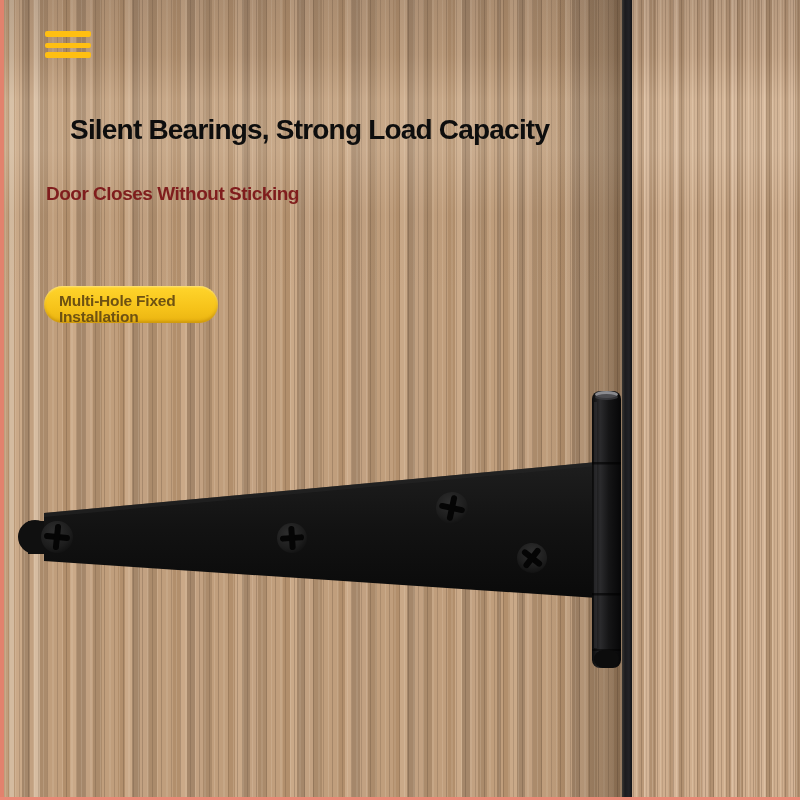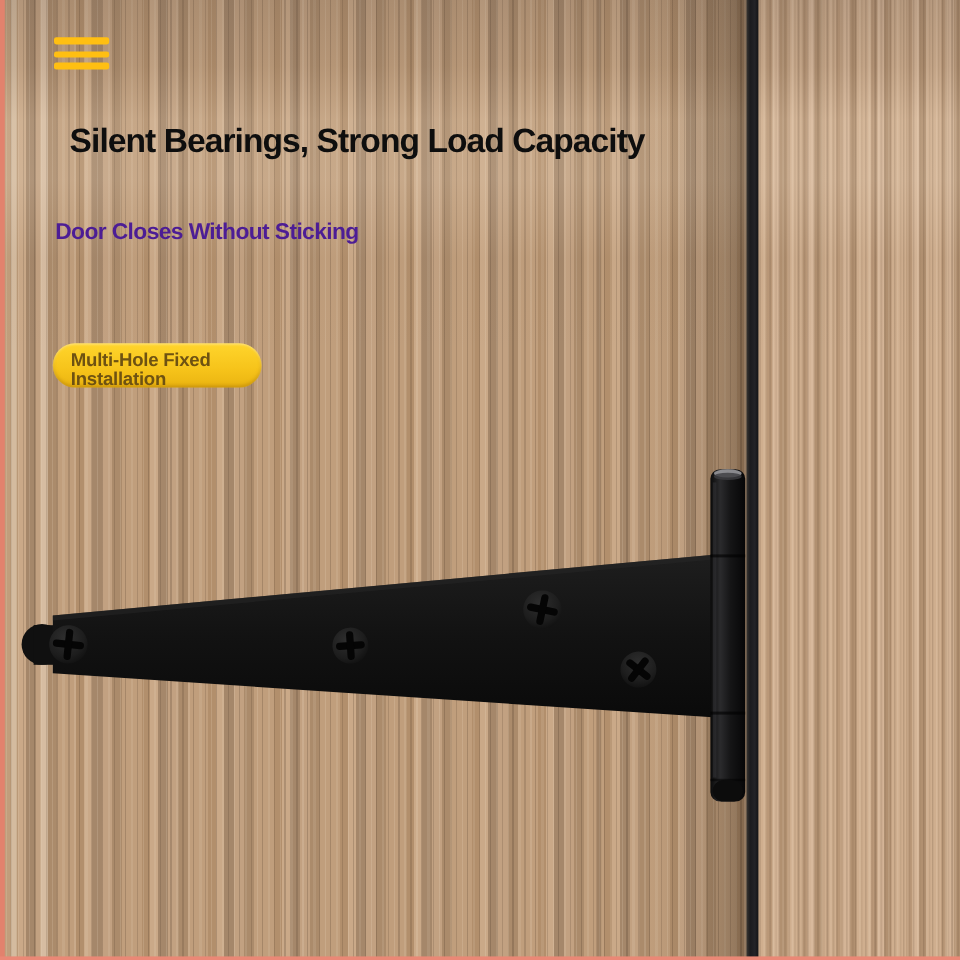--- a/index.html
+++ b/index.html
@@ -55,28 +55,28 @@
   }
   .edge-left   { position:absolute; left:0; top:0; width:4px; height:800px; background:#e2826d; }
   .edge-bottom { position:absolute; left:0; bottom:0; width:800px; height:3px; background:#ea8876; }
   
   .menu-icon { position:absolute; left:45px; top:31px; width:46px; }
   .menu-icon i { display:block; background:#ffbf12; border-radius:2px; }
   .menu-icon i:nth-child(1){ height:6px; margin-bottom:6px; }
   .menu-icon i:nth-child(2){ height:5px; margin-bottom:4px; }
   .menu-icon i:nth-child(3){ height:6px; }
   .headline {
-    position:absolute; left:54px; top:98px; margin:4px;
+    position:absolute; left:54px; top:98px; margin:16px;
     font-size:28px; font-weight:800; letter-spacing:-0.8px;
     color:#0e0e0e; white-space:nowrap;
   }
   .subheadline {
     position:absolute; left:46px; top:183px; margin:0;
     font-size:19px; font-weight:700; letter-spacing:-0.5px;
-    color:#4c1d95; white-space:nowrap;
+    color:#7f1d1d; white-space:nowrap;
   }
   .badge {
     position:absolute; left:44px; top:286px; width:174px; height:37px;
     border-radius:19px; box-sizing:border-box; padding:7px 0 0 15px;
     background:linear-gradient(180deg,#ffd52c 0%, #f6c31a 60%, #eab411 100%);
     box-shadow: inset 0 -2px 3px rgba(150,95,0,0.35), inset 0 1px 2px rgba(255,255,255,0.4);
   }
   .badge span {
     display:block; font-size:15.5px; font-weight:700; letter-spacing:-0.2px;
     line-height:16px; color:#6e5212; white-space:nowrap;

